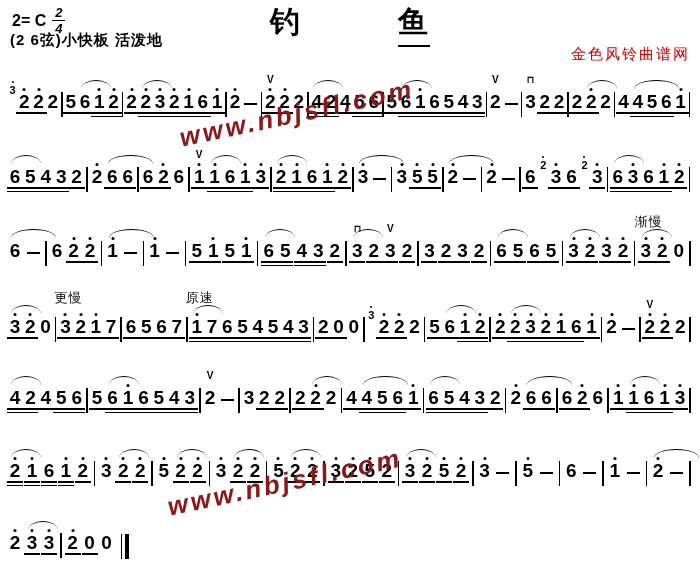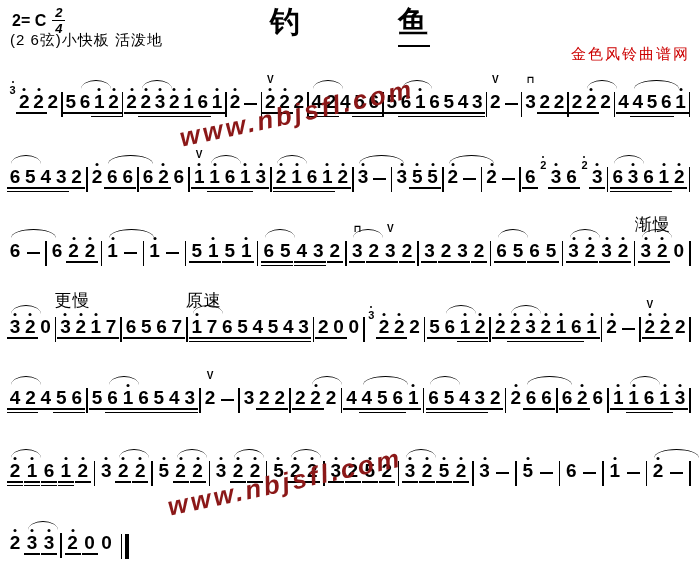--- a/index.html
+++ b/index.html
@@ -6,21 +6,21 @@
   body{
     width:700px;height:583px;position:relative;background:#ffffff;overflow:hidden;
     font-family:"Liberation Sans","DejaVu Sans",sans-serif;color:#000;
   }
   
   .keyrow{position:absolute;top:6px;left:12px;display:flex;align-items:center;gap:6px;
     font-size:16px;font-weight:bold;}
   .frac{display:inline-flex;flex-direction:column;align-items:center;line-height:1;font-size:13px;}
   .frac .num{border-bottom:1.5px solid #000;padding:0 3px 1px;}
   .frac .den{padding-top:1px;}
-  .subtitle{position:absolute;top:31px;left:10px;font-size:15px;letter-spacing:1px;}
+  .subtitle{position:absolute;top:31px;left:10px;font-size:15px;letter-spacing:1px;font-weight:bold;}
   .title{position:absolute;top:2px;left:0;width:100%;display:flex;justify-content:center;
     gap:96px;font-size:30px;font-weight:bold;letter-spacing:2px;}
   .title .t2{border-bottom:2px solid #000;padding-bottom:2px;}
   .site{position:absolute;top:45px;right:10px;font-size:15px;letter-spacing:2px;}
   
   .music-line{position:absolute;left:8px;right:8px;height:30px;display:flex;
     justify-content:space-between;align-items:flex-end;}
   .music-line.short{justify-content:flex-start;gap:3px;right:auto;}
   .note{position:relative;width:14px;height:28px;display:flex;align-items:flex-end;
     justify-content:center;font-size:19px;font-weight:bold;}
@@ -30,21 +30,21 @@
   .note.grace .odot{top:-9px;width:2px;height:2px;}
   .ul{position:absolute;left:-1px;right:-1px;height:1.5px;background:#000;}
   .u-a{bottom:4.5px;}
   .u-b{bottom:1px;}
   .odot{position:absolute;top:-2px;left:50%;transform:translateX(-50%);
     width:3px;height:3px;border-radius:50%;background:#000;}
   .mark{position:absolute;top:-15px;left:50%;transform:translateX(-50%);
     font-style:normal;font-size:10px;font-weight:bold;line-height:1;}
   .slur{position:absolute;top:-10px;left:3px;height:8px;border-top:1.5px solid #000;
     border-radius:50% 50% 0 0/100% 100% 0 0;}
-  .tempo{position:absolute;top:-26px;left:-4px;font-style:normal;font-size:17px;
+  .tempo{position:absolute;top:-26px;left:-4px;font-style:normal;font-size:13px;
     font-weight:normal;white-space:nowrap;letter-spacing:1px;}
   .bar{width:1.5px;height:25px;background:#000;margin:0 1px 1px;}
   .dash{position:relative;width:17px;height:28px;display:flex;align-items:flex-end;justify-content:center;}
   .dash-line{position:absolute;bottom:13px;left:2px;right:2px;height:2px;background:#000;}
   .finalbar{display:flex;align-items:flex-end;gap:2.5px;margin-left:4px;height:26px;}
   .fb-thin{width:1.5px;height:25px;background:#000;display:block;}
   .fb-thick{width:4.5px;height:25px;background:#000;display:block;}
   
   .watermark{position:absolute;font-size:26px;font-weight:bold;font-style:italic;
     letter-spacing:3px;transform:rotate(-12deg);transform-origin:left center;

